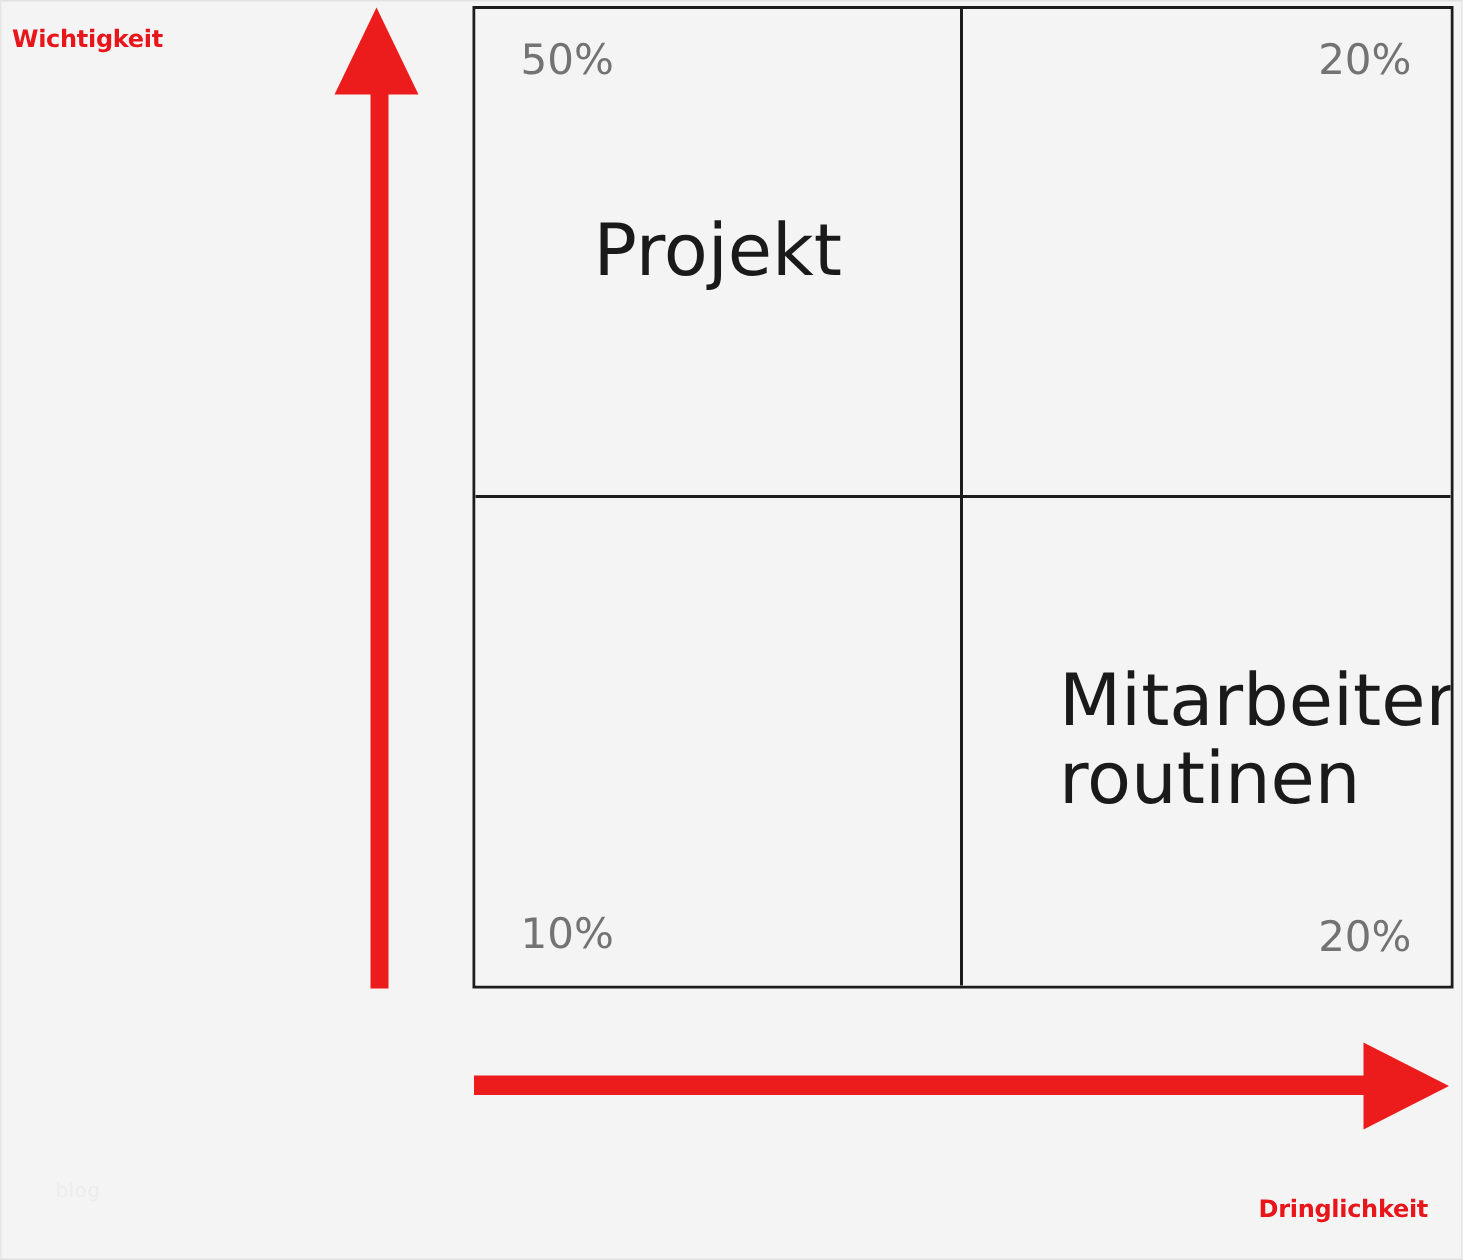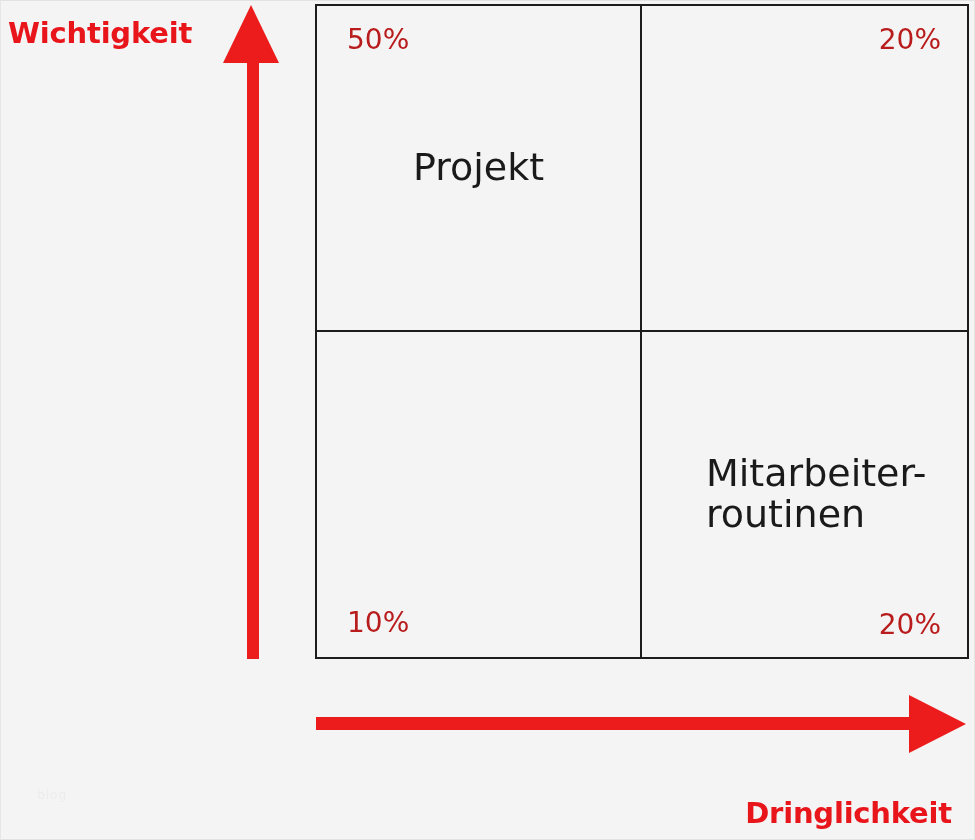--- a/index.html
+++ b/index.html
@@ -24,21 +24,21 @@
     border-left: 1px solid #e6e6e6;
     border-right: 1px solid #e6e6e6;
     border-bottom: 1px solid #e2e2e2;
   }
 
   
   .axis-label {
     position: absolute;
     color: #e8151b;
     font-weight: bold;
-    font-size: 29px;
+    font-size: 16px;
     letter-spacing: -0.2px;
     white-space: nowrap;
     font-family: "DejaVu Sans", "Liberation Sans", sans-serif;
   }
   #y-axis-label {
     left: 7px;
     top: 15px;
   }
   #x-axis-label {
     right: 22px;
@@ -82,41 +82,41 @@
     display: flex;
     align-items: center;
     justify-content: center;
     overflow: hidden;
   }
   #quadrant-top-left    { border-right: 2px solid #1c1c1c; border-bottom: 2px solid #1c1c1c; }
   #quadrant-top-right   { border-bottom: 2px solid #1c1c1c; }
   #quadrant-bottom-left { border-right: 2px solid #1c1c1c; }
 
   .quadrant-title {
-    font-size: 38px;
+    font-size: 48px;
     color: #1a1a1a;
     line-height: 1.08;
     text-align: center;
     font-weight: 400;
     padding: 0 12px;
     font-family: "DejaVu Sans", "Liberation Sans", sans-serif;
     white-space: pre-line;
   }
   #quadrant-title-bottom-right {
     text-align: left;
     padding-left: 64px;
     padding-right: 10px;
     width: 100%;
     box-sizing: border-box;
   }
 
   .pct {
     position: absolute;
     font-size: 28px;
-    color: #b91c1c;
+    color: #737373;
     font-family: "DejaVu Sans", "Liberation Sans", sans-serif;
     line-height: 1;
   }
   #pct-top-left     { left: 30px;  top: 20px; }
   #pct-top-right    { right: 26px; top: 20px; }
   #pct-bottom-left  { left: 30px;  bottom: 20px; }
   #pct-bottom-right { right: 26px; bottom: 18px; }
 
   
   #watermark {

